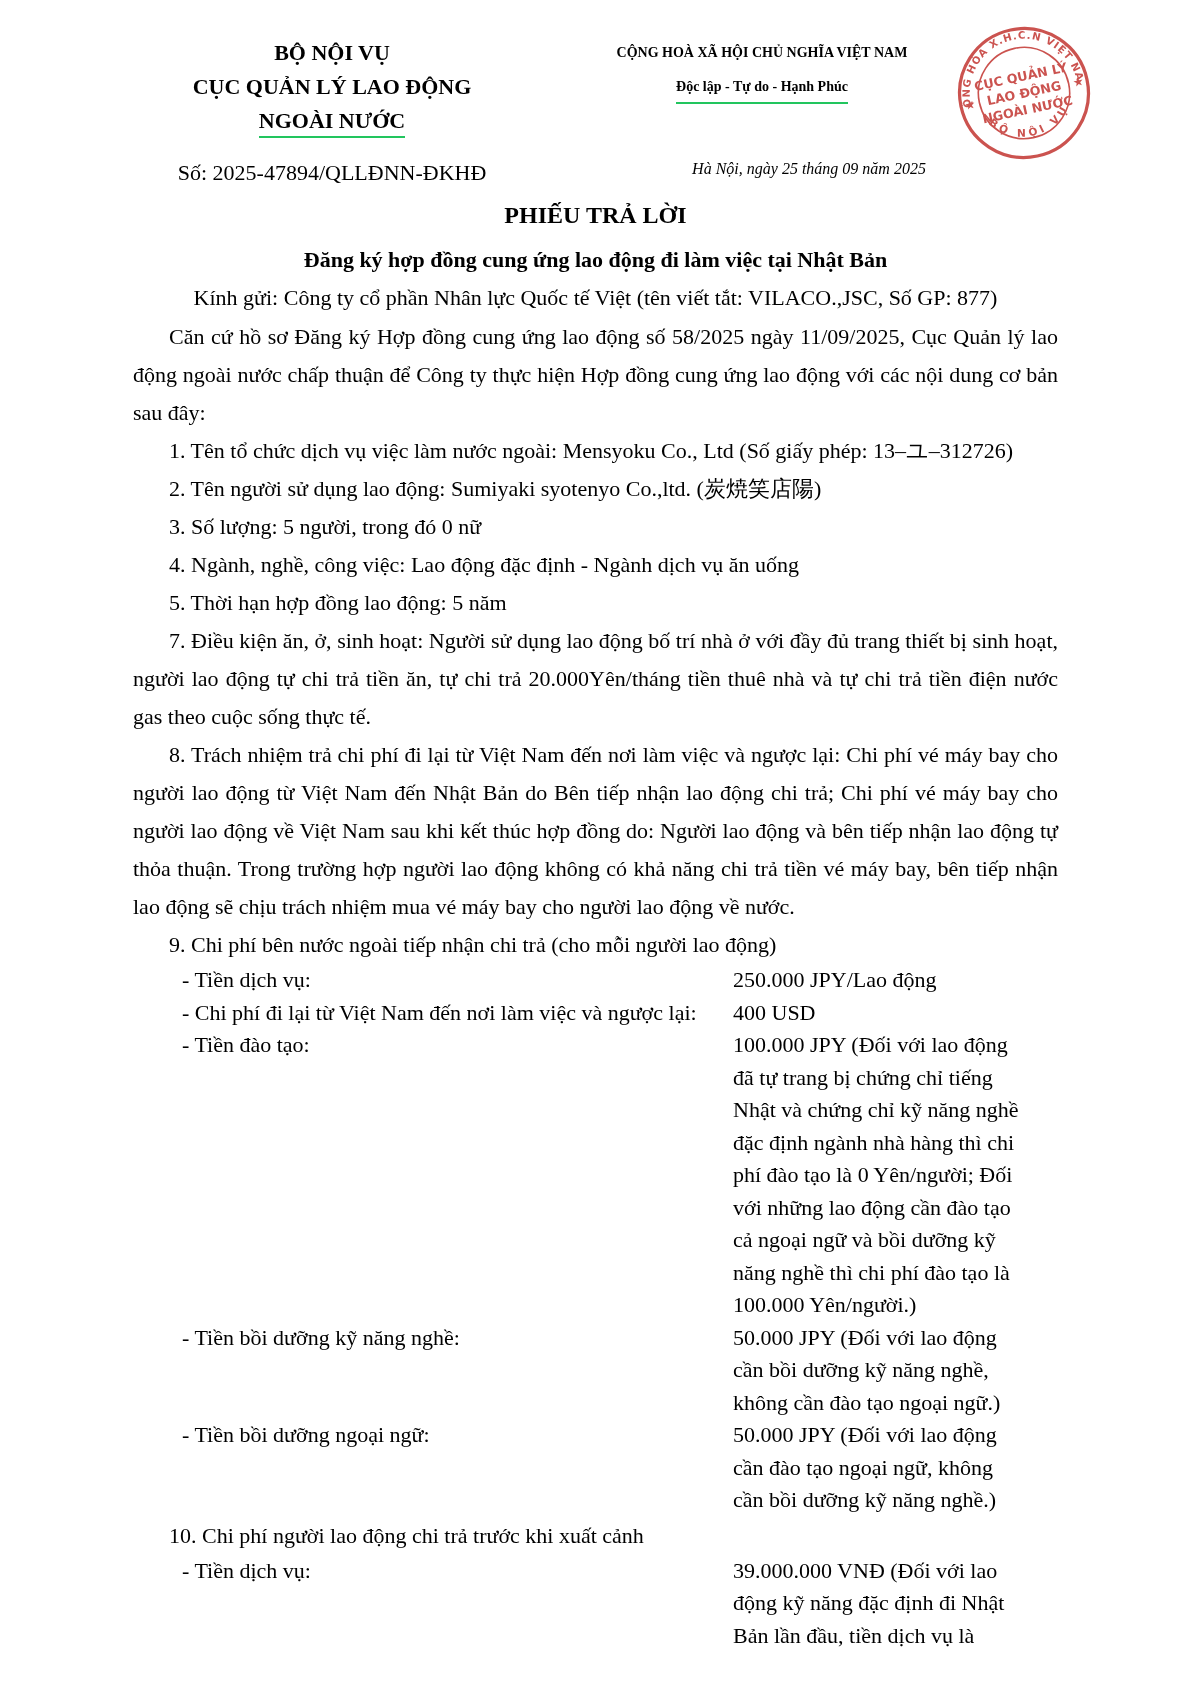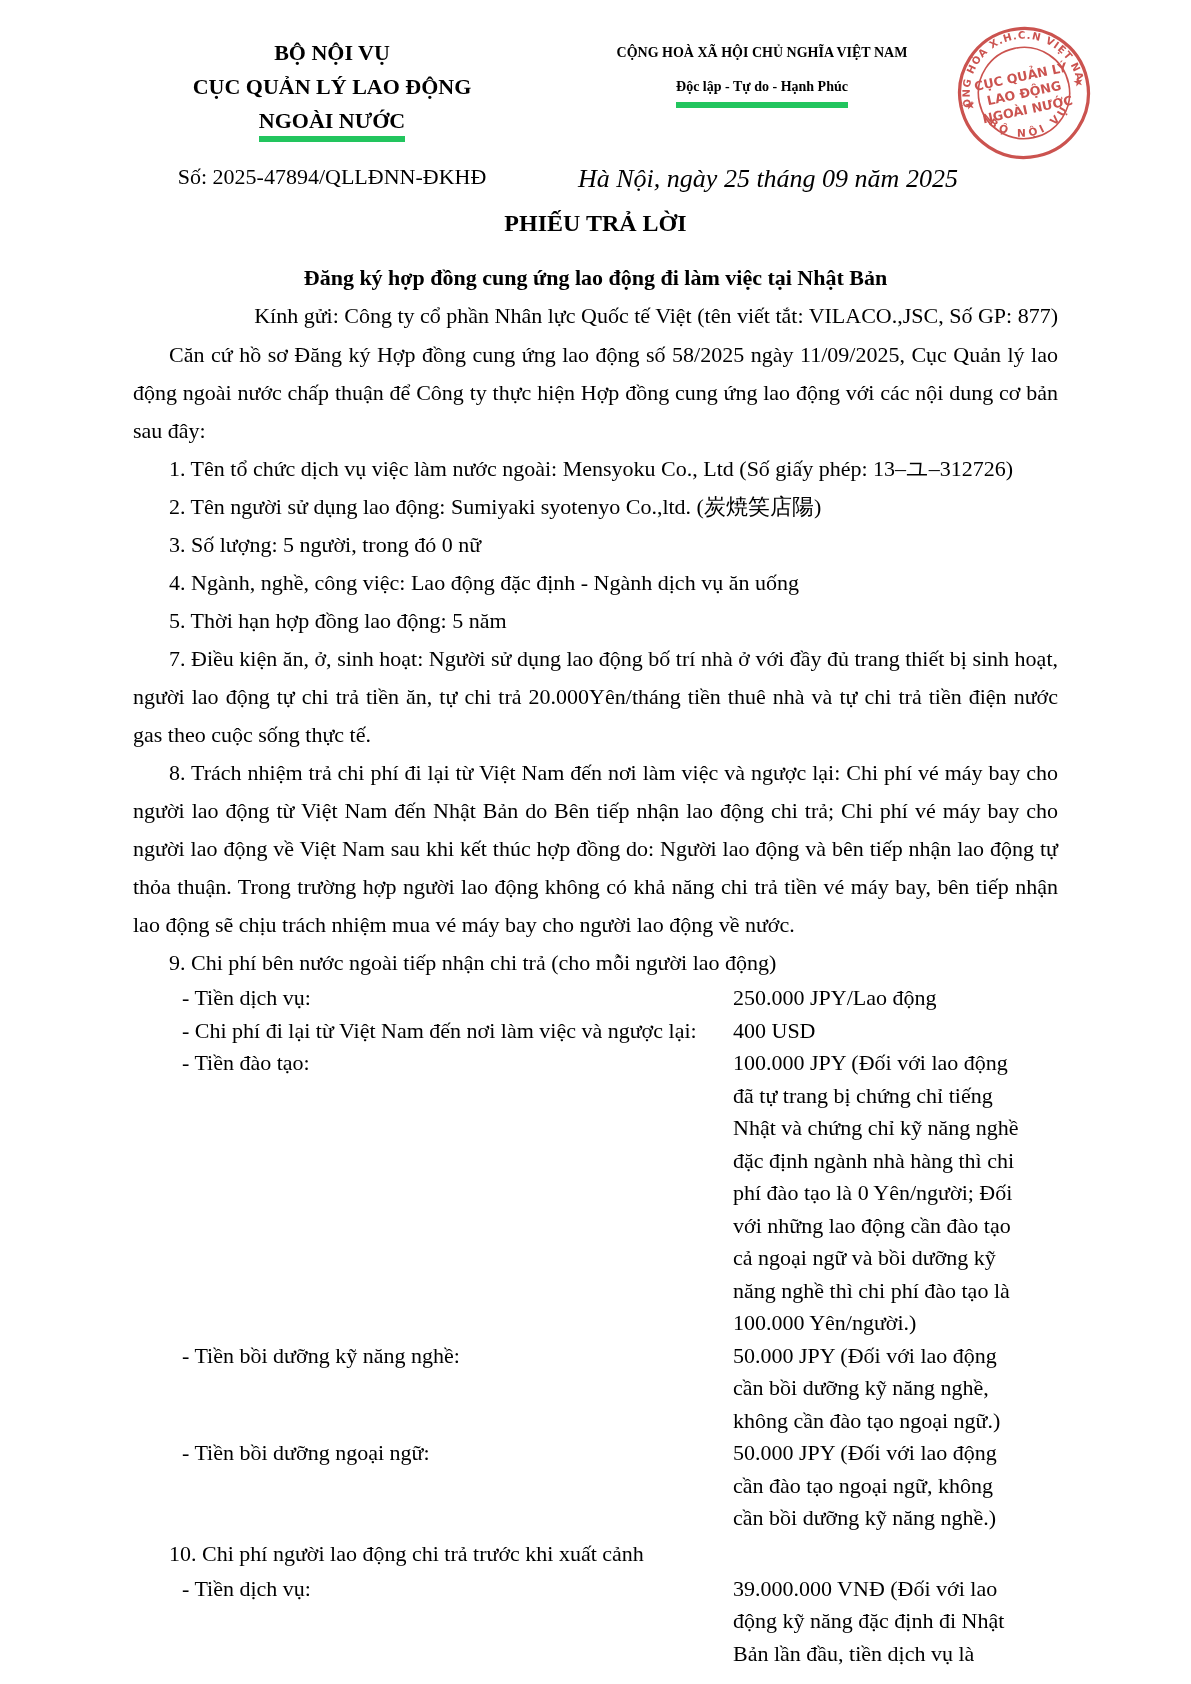--- a/index.html
+++ b/index.html
@@ -10,37 +10,37 @@
     color:#000;
     font-family:"Liberation Serif", serif;
     box-sizing:border-box;
     padding:36px 133px 0 133px;
     overflow:hidden;
   }
   
   .doc-header { display:flex; }
   .hdr-left  { width:398px; text-align:center; font-size:22px; font-weight:bold; line-height:34px; }
   .hdr-right { width:462px; text-align:center; font-size:14px; font-weight:bold; line-height:34px; }
-  .u { display:inline-block; border-bottom:6px solid #22c55e; padding-bottom:2px; line-height:26px; }
+  .u { display:inline-block; border-bottom:2px solid #22c55e; padding-bottom:2px; line-height:26px; }
   .meta-row  { display:flex; margin-top:22px; }
   .meta-left { width:398px; text-align:center; font-size:22px; }
-  .meta-right{ width:462px; margin-left:47px; text-align:left; font-size:26px; font-style:italic; }
+  .meta-right{ width:462px; margin-left:47px; text-align:center; font-size:16px; font-style:italic; }
   
   .stamp {
     position:absolute; left:953px; top:22px;
     width:142px; height:142px;
     transform:rotate(-12deg);
     opacity:0.87;
     pointer-events:none;
   }
   .stamp text { fill:#c43a36; font-family:"DejaVu Sans", sans-serif; font-weight:bold; }
   
   .title    { text-align:center; font-size:24px; font-weight:bold; margin-top:12px; line-height:34px; }
-  .subtitle { text-align:center; font-size:22px; font-weight:bold; margin-top:20px;  line-height:36px; }
-  .salutation { text-align:right; font-size:22px; margin-top:2px; line-height:36px; }
+  .subtitle { text-align:center; font-size:22px; font-weight:bold; margin-top:10px;  line-height:36px; }
+  .salutation { text-align:center; font-size:22px; margin-top:2px; line-height:36px; }
   
   .body { font-size:22px; line-height:38px; text-align:justify; margin-top:2px; }
   .para { margin:0; text-indent:36px; }
   .fee-row { display:grid; grid-template-columns:515px 292px; padding-left:49px; line-height:32.5px; text-align:left;gap:36px; }
   .fee-label { white-space:nowrap; }
   .fee-value { }
 </style>
 </head>
 <body>
 

